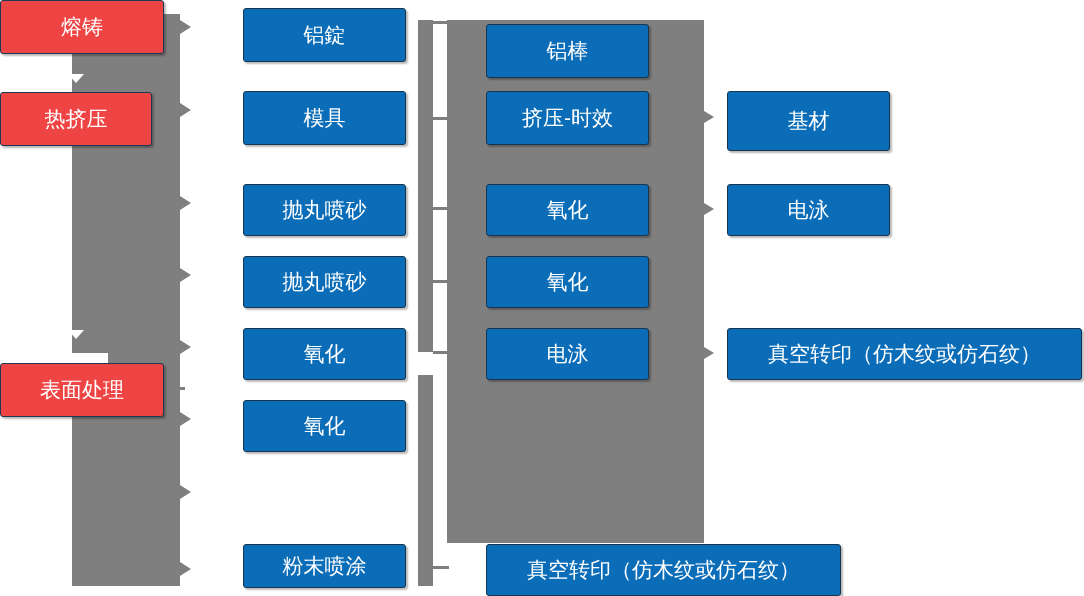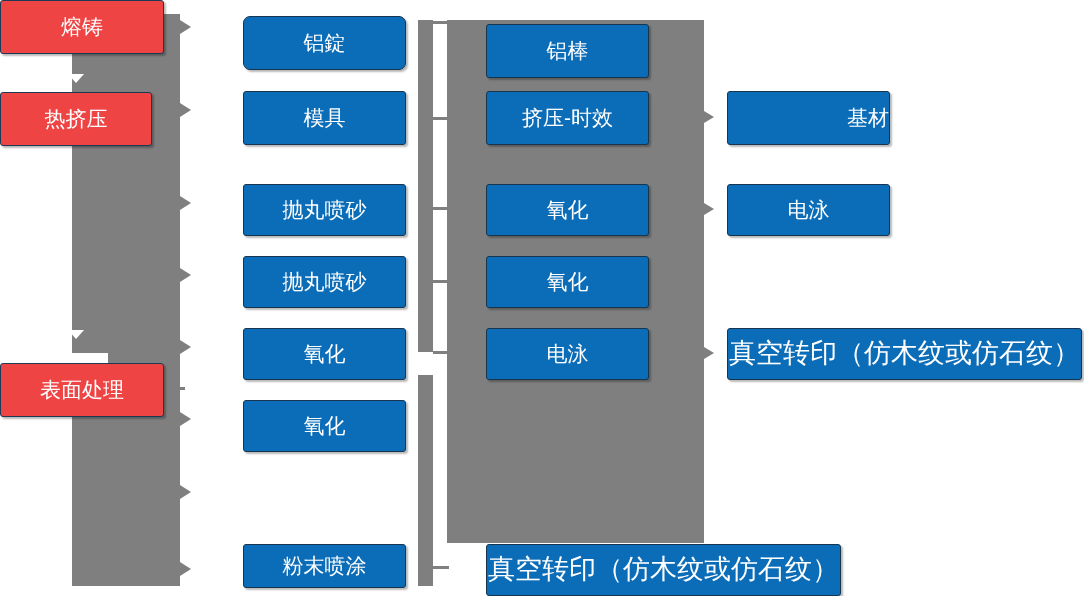--- a/index.html
+++ b/index.html
@@ -69,21 +69,21 @@
   .box.stage {
     background: #ef4444;
     font-size: 21px;
   }
   .box.step {
     background: #0b6cb8;
     border: 1px solid #17354f;
     font-size: 21px;
   }
   .box.wide {
-    font-size: 27px;
+    font-size: 21px;
   }
 </style>
 </head>
 <body>
 
 <div id="canvas">
 
   <div class="gray" style="left:72px; top:14px; width:108px; height:572px;"></div>
 
   <div style="position:absolute; left:0px; top:353px; width:108px; height:60px; background:#ffffff;"></div>
@@ -123,21 +123,21 @@
   <div class="box stage" style="left:0px; top:0px; width:164px; height:54px;">
     <span>熔铸</span>
   </div>
   <div class="box stage" style="left:0px; top:92px; width:152px; height:54px;">
     <span>热挤压</span>
   </div>
   <div class="box stage" style="left:0px; top:363px; width:164px; height:54px;">
     <span>表面处理</span>
   </div>
 
-  <div class="box step" style="left:243px; top:16px; width:163px; height:54px;border-radius:7px;">
+  <div class="box step" style="left:243px; top:8px; width:163px; height:54px;">
     <span>铝錠</span>
   </div>
   <div class="box step" style="left:243px; top:91px; width:163px; height:54px;">
     <span>模具</span>
   </div>
   <div class="box step" style="left:243px; top:184px; width:163px; height:52px;">
     <span>抛丸喷砂</span>
   </div>
   <div class="box step" style="left:243px; top:256px; width:163px; height:52px;">
     <span>抛丸喷砂</span>
@@ -164,21 +164,21 @@
   <div class="box step" style="left:486px; top:256px; width:163px; height:52px;">
     <span>氧化</span>
   </div>
   <div class="box step" style="left:486px; top:328px; width:163px; height:52px;">
     <span>电泳</span>
   </div>
   <div class="box step wide" style="left:486px; top:544px; width:355px; height:52px;">
     <span>真空转印（仿木纹或仿石纹）</span>
   </div>
 
-  <div class="box step" style="left:727px; top:91px; width:163px; height:54px;justify-content:flex-end;">
+  <div class="box step" style="left:727px; top:91px; width:163px; height:60px;">
     <span>基材</span>
   </div>
   <div class="box step" style="left:727px; top:184px; width:163px; height:52px;">
     <span>电泳</span>
   </div>
   <div class="box step wide" style="left:727px; top:328px; width:355px; height:52px;">
     <span>真空转印（仿木纹或仿石纹）</span>
   </div>
 
 </div>

